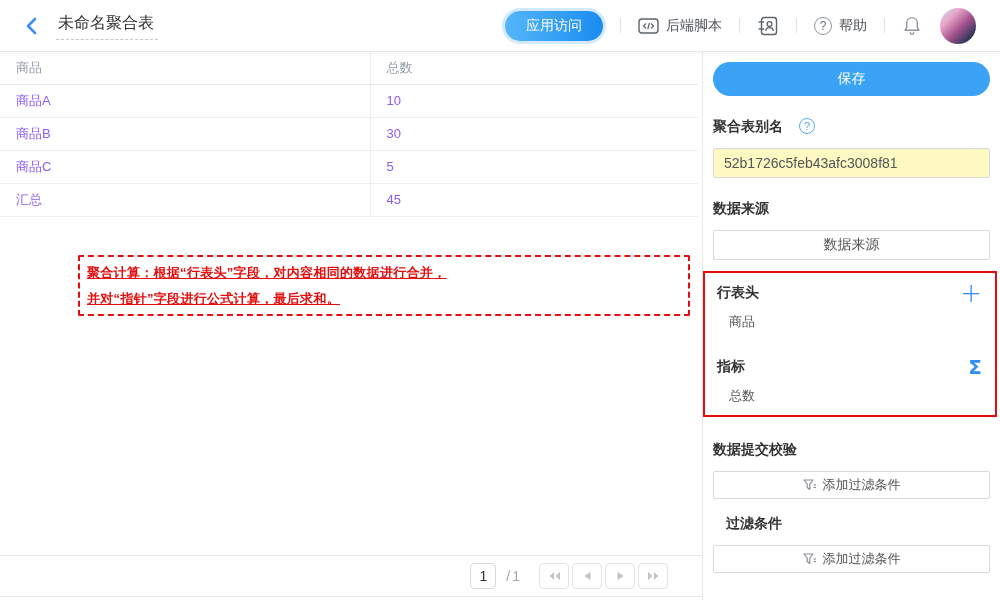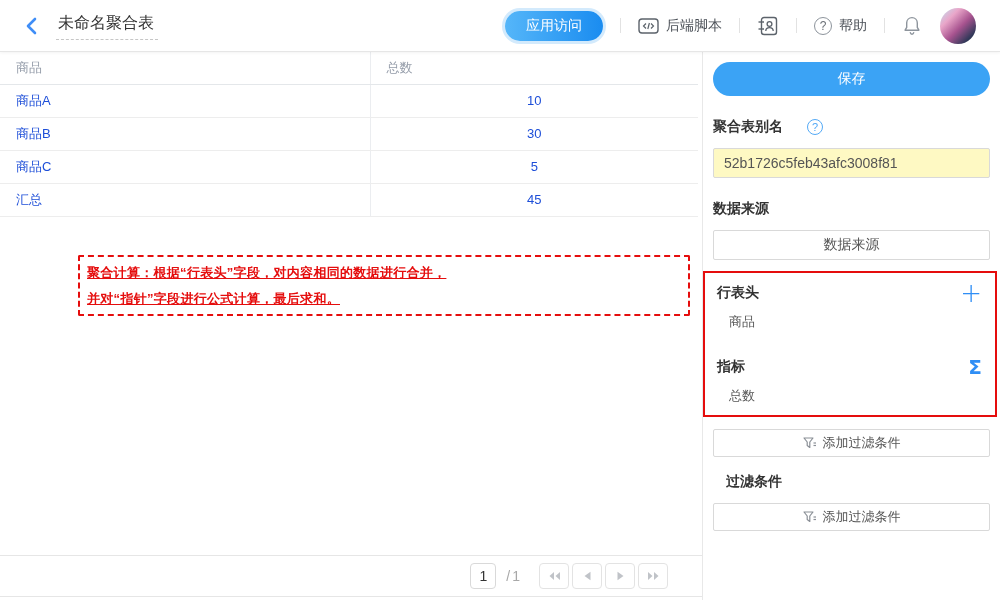--- a/index.html
+++ b/index.html
@@ -22,24 +22,24 @@
             background:linear-gradient(135deg,#bfe3f2 0%,#e9a6c9 28%,#a7538f 55%,#33395a 82%,#171c30 100%); }
 
   
   .content { flex:1; display:flex; min-height:0; }
   .main { width:702px; flex:0 0 702px; position:relative; }
 
   table.grid { border-collapse:collapse; width:698px; table-layout:fixed; }
   table.grid col.c1 { width:370px; }
   table.grid th { height:32px; font-size:13px; font-weight:normal; color:#949ca9; text-align:left;
                   padding-left:16px; border-bottom:1px solid #e4e7ea; }
-  table.grid td { height:33px; font-size:13px; color:#1d4ed8; padding-left:16px; border-bottom:1px solid #ededed; }
+  table.grid td { height:33px; font-size:13px; color:#8b5cf6; padding-left:16px; border-bottom:1px solid #ededed; }
   table.grid th:first-child, table.grid td:first-child { border-right:1px solid #ebedf0; }
   table.grid td.num, table.grid th.num-h { padding-right:16px; }
-  table.grid td.num { text-align:center; }
+  table.grid td.num { text-align:left; }
 
   .annotation { position:absolute; left:78px; top:203px; width:612px; height:61px;
                 border:2px dashed #e50d0d; border-radius:2px; padding:3px 7px;
                 color:#e50d0d; font-size:13px; font-weight:bold; line-height:26px; letter-spacing:.3px;text-decoration:underline; }
 
   
   .pager-bar { position:absolute; left:0; right:0; bottom:3px; height:42px;
                border-top:1px solid #e6e6e6; border-bottom:1px solid #e6e6e6;
                display:flex; align-items:center; justify-content:flex-end; padding-right:34px; }
   .page-box { width:26px; height:26px; border:1px solid #d9d9d9; border-radius:4px; font-size:14px; color:#333;
@@ -47,21 +47,21 @@
   .page-total { font-size:14px; color:#a8a8a8; margin-right:14px; letter-spacing:2px; }
   .nav-btn { width:30px; height:26px; border:1px solid #e3e3e3; border-radius:4px; background:#fff;
              display:flex; align-items:center; justify-content:center; margin-left:3px; cursor:default; }
   .nav-btn svg { display:block; }
 
   
   .sidebar { width:298px; flex:0 0 298px; border-left:1px solid #e8e8e8; padding:10px 10px 0;
              background:#fff; position:relative; }
   .save-btn { width:100%; height:34px; border:none; border-radius:17px; background:#3ba3f5;
               color:#fff; font-size:14px; cursor:pointer; }
-  .side-label { display:flex; align-items:center; gap:24px; font-size:14px; font-weight:bold; color:#333; margin-top:22px; }
+  .side-label { display:flex; align-items:flex-start; gap:16px; font-size:14px; font-weight:bold; color:#333; margin-top:22px; }
   .help-dot { width:16px; height:16px; border:1px solid #53a9f6; border-radius:50%; color:#53a9f6;
               font-size:11px; font-weight:normal; display:flex; align-items:center; justify-content:center; cursor:pointer; }
   .alias-input { width:100%; height:30px; margin-top:12px; border:1px solid #d9d9d9; border-radius:2px;
                  padding:0 10px; font-size:14px; color:#555; background:#fef9c3; }
   .outline-btn { width:100%; height:30px; margin-top:12px; background:#fff; border:1px solid #d9d9d9;
                  border-radius:2px; font-size:14px; color:#555; cursor:pointer;
                  display:flex; align-items:center; justify-content:center; gap:6px; }
   .outline-btn.small { height:28px; font-size:13px; }
 
   .red-box { margin:11px -7px 0 -10px; border:2px solid #e50d0d; padding:8px 0 10px; background:#fff; }
@@ -225,20 +225,23 @@
         </div>
         <div class="field-value">商品</div>
 
         <div class="field-head second">
           <span>指标</span>
           <span class="sigma-icon">Σ</span>
         </div>
         <div class="field-value">总数</div>
       </div>
 
+      <div class="side-label" style="margin-top:24px;">
+        <span>数据提交校验</span>
+      </div>
       <button class="outline-btn small">
         <svg class="funnel" width="14" height="13" viewBox="0 0 14 13">
           <path d="M1 1 H10 L6.8 5 V10.5 L4.2 8.5 V5 Z" fill="none" stroke="#8a8f96" stroke-width="1.2" stroke-linejoin="round"></path>
           <line x1="10.5" y1="6" x2="13" y2="6" stroke="#8a8f96" stroke-width="1.2"></line>
           <line x1="10.5" y1="8.5" x2="13" y2="8.5" stroke="#8a8f96" stroke-width="1.2"></line>
         </svg>
         <span>添加过滤条件</span>
       </button>
 
       <div class="side-label" style="margin-top:16px;margin-left:13px;">

